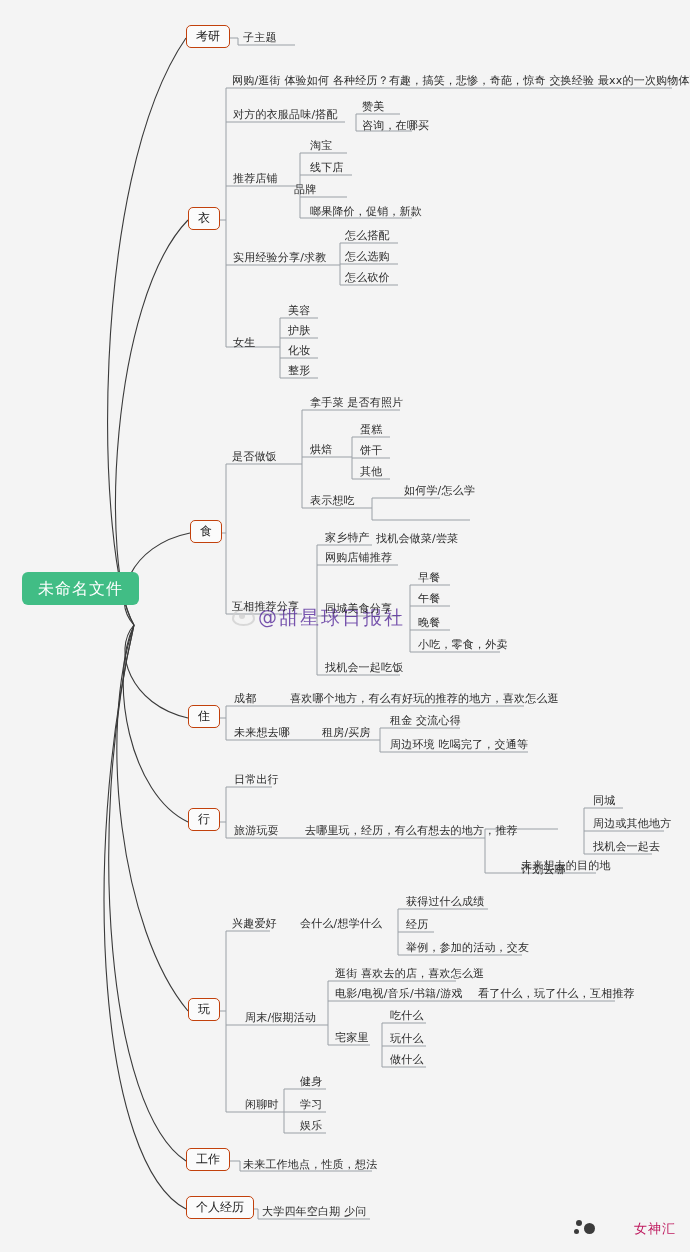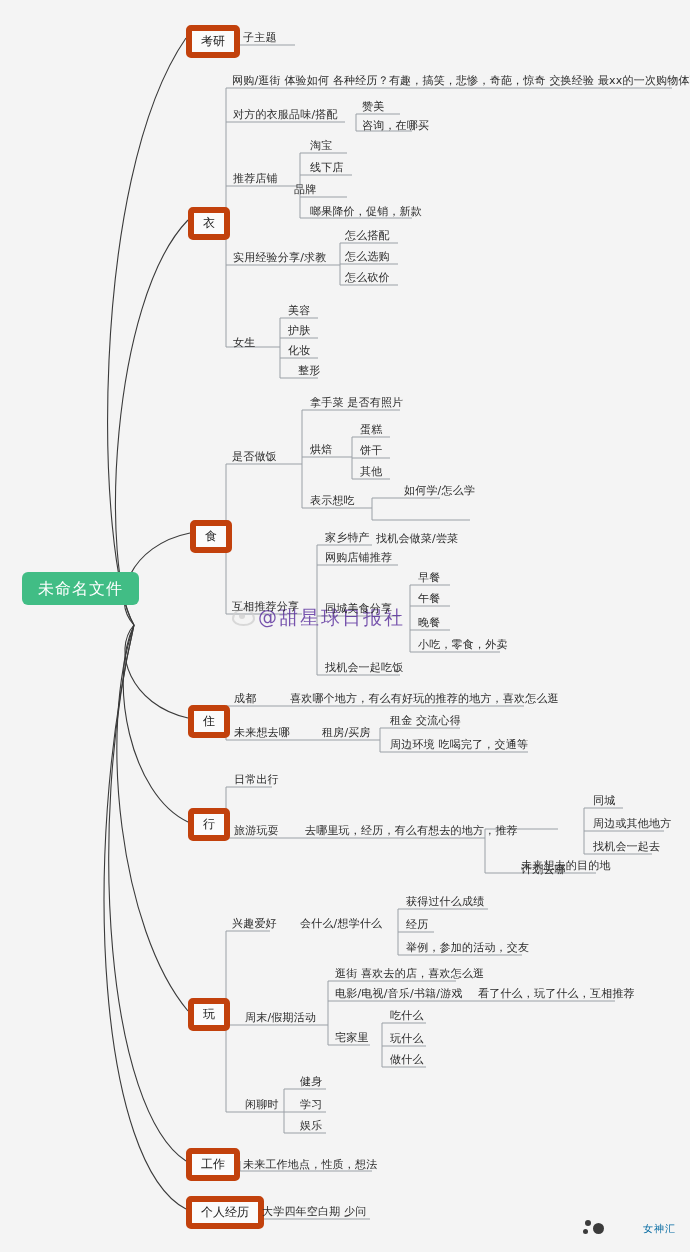--- a/index.html
+++ b/index.html
@@ -2,40 +2,40 @@
 <html><head>
 <meta charset="utf-8">
 <style>
   html,body{margin:0;padding:0;background:#f4f4f4;}
   body{font-family:"DejaVu Sans","Liberation Sans",sans-serif;}
   #canvas{position:relative;width:690px;height:1252px;background:#f4f4f4;overflow:hidden;}
   #links{position:absolute;left:0;top:0;width:690px;height:1252px;}
   .node{position:absolute;white-space:nowrap;color:#2b2b2b;font-size:11px;line-height:13px;}
   .node.plain{letter-spacing:0.2px;}
   .node.boxed{
-    border:6px solid #c2410c;border-radius:5px;background:#fbfbfb;
+    border:1px solid #c2410c;border-radius:5px;background:#fbfbfb;
     padding:4px 9px;font-size:12px;color:#222;
   }
   .node.root{
     background:#41bd85;color:#fff;border:none;border-radius:6px;
     padding:10px 16px;font-size:16px;letter-spacing:1px;
   }
   .wm{position:absolute;color:#4c1d95;font-size:19px;letter-spacing:2px;
       opacity:.75;pointer-events:none;white-space:nowrap;}
   .wm-eye{display:inline-block;width:19px;height:14px;border:2px solid #cfcfcf;
       border-radius:50% 50% 50% 50%/60% 60% 40% 40%;position:relative;top:2px;margin-right:3px;}
   .wm-eye::after{content:"";position:absolute;left:5px;top:3px;width:6px;height:6px;
       border-radius:50%;background:#cfcfcf;}
   #brand{position:absolute;right:14px;bottom:14px;display:flex;align-items:center;gap:6px;}
   #brand .bmark{width:21px;height:18px;position:relative;}
   #brand .bmark i{position:absolute;display:block;border-radius:50%;background:#3b3b3b;}
   #brand .bmark i.a{width:11px;height:11px;right:0;top:3px;}
   #brand .bmark i.b{width:6px;height:6px;left:2px;top:0px;}
   #brand .bmark i.c{width:5px;height:5px;left:0px;top:9px;}
-  #brand .btext{font-size:10px;color:#0369a1;letter-spacing:1px;margin-left:33px;}
+  #brand .btext{font-size:13px;color:#be185d;letter-spacing:1px;margin-left:33px;}
 </style>
 </head>
 <body>
 
 <div id="canvas">
 
   <svg id="links" viewBox="0 0 690 1252" xmlns="http://www.w3.org/2000/svg">
     <g fill="none" stroke="#3a3a3a" stroke-width="1.1">
       <path d="M134 625 C 96 560, 88 180, 186 38"></path>
       <path d="M134 625 C 100 570, 110 300, 188 220"></path>
@@ -192,21 +192,21 @@
       <div class="node plain" style="left: 294px; top: 183px;">品牌</div>
       <div class="node plain" style="left: 310px; top: 205px;">啷果降价，促销，新款</div>
       <div class="node plain" style="left: 233px; top: 251px;">实用经验分享/求教</div>
       <div class="node plain" style="left: 345px; top: 229px;">怎么搭配</div>
       <div class="node plain" style="left: 345px; top: 250px;">怎么选购</div>
       <div class="node plain" style="left: 345px; top: 271px;">怎么砍价</div>
       <div class="node plain" style="left: 233px; top: 336px;">女生</div>
       <div class="node plain" style="left: 288px; top: 304px;">美容</div>
       <div class="node plain" style="left: 288px; top: 324px;">护肤</div>
       <div class="node plain" style="left: 288px; top: 344px;">化妆</div>
-      <div class="node plain" style="left: 288px; top: 364px; margin-left: 10px;">整形</div>
+      <div class="node plain" style="left: 288px; top: 364px;">整形</div>
       <div class="node boxed" style="left: 190px; top: 520px;">食</div>
       <div class="node plain" style="left: 232px; top: 450px;">是否做饭</div>
       <div class="node plain" style="left: 310px; top: 396px;">拿手菜 是否有照片</div>
       <div class="node plain" style="left: 310px; top: 443px;">烘焙</div>
       <div class="node plain" style="left: 360px; top: 423px;">蛋糕</div>
       <div class="node plain" style="left: 360px; top: 444px;">饼干</div>
       <div class="node plain" style="left: 360px; top: 465px;">其他</div>
       <div class="node plain" style="left: 310px; top: 494px;">表示想吃</div>
       <div class="node plain" style="left: 376px; top: 484px; margin-left: 28px;">如何学/怎么学</div>
       <div class="node plain" style="left: 376px; top: 532px;">找机会做菜/尝菜</div>

